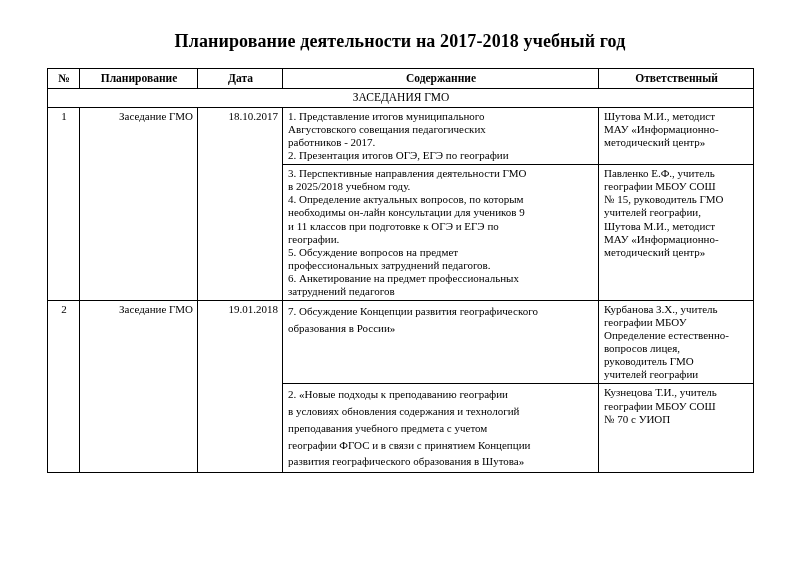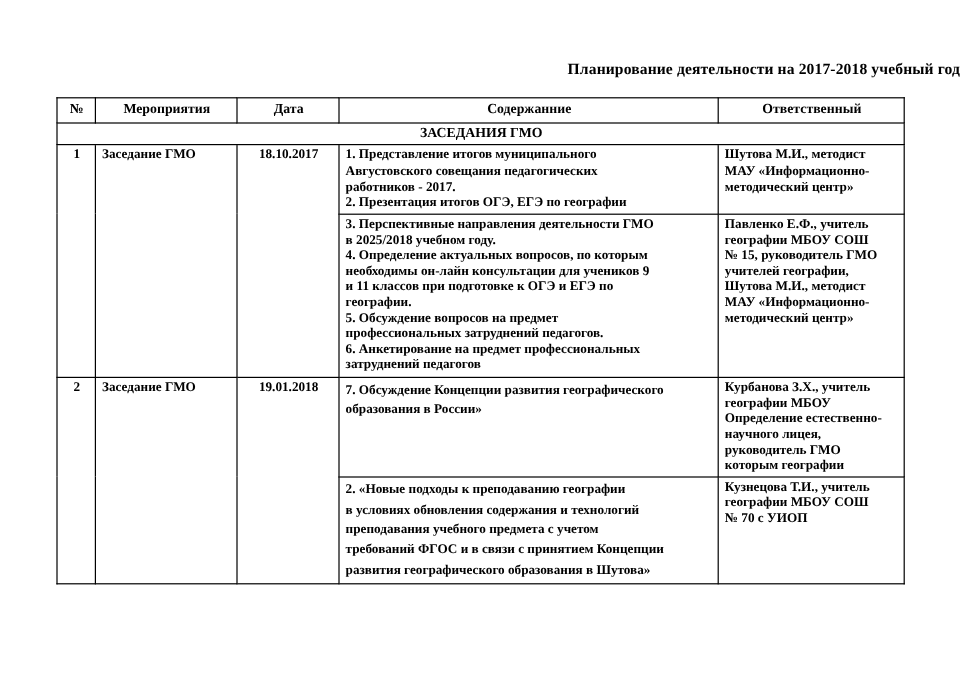--- a/index.html
+++ b/index.html
@@ -15,45 +15,45 @@
     color: #000000;
     overflow: hidden;
   }
   .page {
     width: 800px;
     height: 566px;
     box-sizing: border-box;
     position: relative;
   }
   .doc-title {
-    text-align: right;
+    text-align: center;
     font-weight: bold;
-    font-size: 13px;
+    font-size: 18px;
     letter-spacing: 0.1px;
     margin: 0;
-    padding-top: 51px;
+    padding-top: 32px;
     padding-bottom: 0;
     line-height: 1.1;
   }
   .table-wrap {
     margin: 0 auto;
     padding-top: 16px;
     width: 706px;
   }
   table.plan {
     border-collapse: collapse;
     width: 706px;
     table-layout: fixed;
     font-size: 11px;
   }
   table.plan td, table.plan th {
     border: 1px solid #000000;
     vertical-align: top;
     padding: 2px 4px 2px 5px;
-    font-weight: bold;
+    font-weight: normal;
     line-height: 1.18;
   }
   table.plan th {
     text-align: center;
     font-weight: bold;
     vertical-align: middle;
     font-size: 11.5px;
     padding-top: 3px;
     padding-bottom: 3px;
   }
@@ -64,22 +64,22 @@
   .col-resp   { width: 155px; }
 
   .section-row td {
     text-align: center;
     font-weight: bold;
     font-size: 11.5px;
     padding-top: 2px;
     padding-bottom: 2px;
   }
   .cell-num { text-align: center; vertical-align: top; padding-top: 3px; }
-  .cell-event { text-align: left; vertical-align: top; padding-top: 3px; }
-  .cell-date { text-align: center; vertical-align: top; padding-top: 3px; }
+  .cell-event { text-align: right; vertical-align: top; padding-top: 3px; }
+  .cell-date { text-align: right; vertical-align: top; padding-top: 3px; }
 
   .tight p { margin: 0; line-height: 1.19; }
   .loose p { margin: 0; line-height: 1.52; }
   .resp p  { margin: 0; line-height: 1.19; }
   .resp-loose p { margin: 0; line-height: 1.19; }
 </style>
 </head>
 <body>
 
 <div class="page">
@@ -91,21 +91,21 @@
       <colgroup>
         <col class="col-num">
         <col class="col-event">
         <col class="col-date">
         <col class="col-cont">
         <col class="col-resp">
       </colgroup>
       <thead>
         <tr>
           <th>№</th>
-          <th>Мероприятия</th>
+          <th>Планирование</th>
           <th>Дата</th>
           <th>Содержанние</th>
           <th>Ответственный</th>
         </tr>
       </thead>
       <tbody>
 
         <tr class="section-row">
           <td colspan="5">ЗАСЕДАНИЯ ГМО</td>
         </tr>
@@ -156,32 +156,32 @@
           <td class="cell-event" rowspan="2">Заседание ГМО</td>
           <td class="cell-date" rowspan="2">19.01.2018</td>
           <td class="loose">
             <p>7. Обсуждение Концепции развития географического</p>
             <p>образования в России»</p>
           </td>
           <td class="resp-loose">
             <p>Курбанова З.Х., учитель</p>
             <p>географии МБОУ</p>
             <p>Определение естественно-</p>
-            <p>научного лицея,</p>
+            <p>вопросов лицея,</p>
             <p>руководитель ГМО</p>
-            <p>которым географии</p>
+            <p>учителей географии</p>
           </td>
         </tr>
 
         <tr>
           <td class="loose">
             <p>2. «Новые подходы к преподаванию географии</p>
             <p>в условиях обновления содержания и технологий</p>
             <p>преподавания учебного предмета с учетом</p>
-            <p>требований ФГОС и в связи с принятием Концепции</p>
+            <p>географии ФГОС и в связи с принятием Концепции</p>
             <p>развития географического образования в Шутова»</p>
           </td>
           <td class="resp-loose">
             <p>Кузнецова Т.И., учитель</p>
             <p>географии МБОУ СОШ</p>
             <p>№ 70 с УИОП</p>
           </td>
         </tr>
 
       </tbody>

